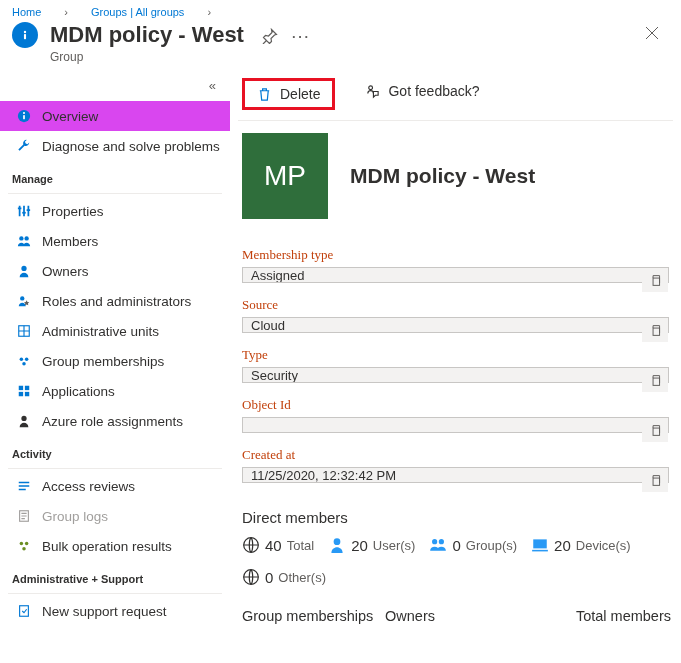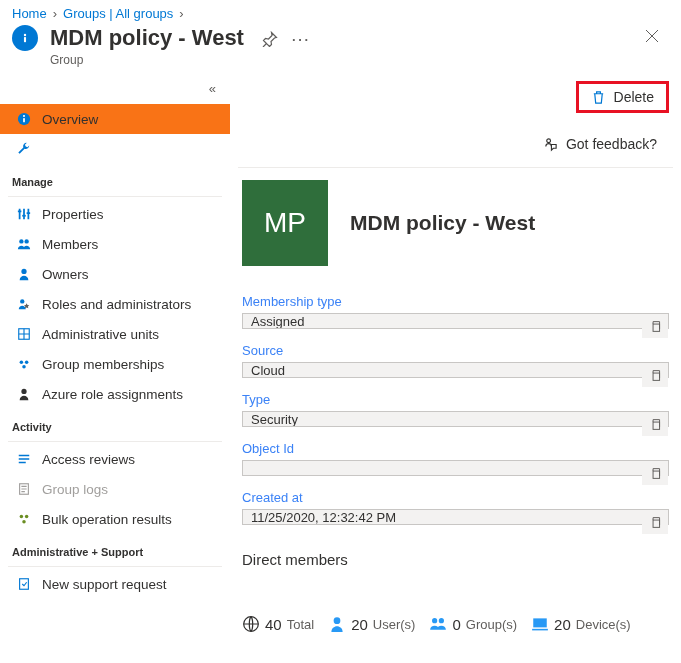--- a/index.html
+++ b/index.html
@@ -11,23 +11,23 @@
     height: 663px;
     background: #fff;
     overflow: hidden;
   }
   a { color: #0078d4; text-decoration: none; }
 
   
   .breadcrumb {
     display: flex;
     align-items: center;
-    gap: 6px;
+    gap: 23px;
     padding: 6px 10px 2px 12px;
-    font-size: 13px;
+    font-size: 11px;
     color: #0078d4;
   }
   .crumb-sep { color: #605e5c; }
 
   
   .pg-header {
     display: flex;
     align-items: flex-start;
     padding: 2px 14px 8px 12px;
   }
@@ -51,54 +51,53 @@
   
   .sidebar { width: 230px; flex-shrink:0; padding-bottom: 20px; }
   .collapse-btn { display:flex; justify-content:flex-end; padding: 6px 14px 8px 0; color:#605e5c; cursor:pointer; }
   .side-item {
     display:flex; align-items:center; gap:10px;
     padding: 7px 10px 7px 16px;
     cursor:pointer;
     color:#323130;
     font-size: 13.5px;
   }
-  .side-item.selected { background:#f97316; }
+  .side-item.selected { background:#d946ef; }
   .side-item.disabled { color:#a19f9d; }
   .side-icon { width:16px; height:16px; display:flex; align-items:center; justify-content:center; flex-shrink:0; }
   .side-group-header { font-weight:600; padding: 12px 10px 6px 12px; font-size:11px; color:#323130; }
   .side-border { border-bottom: 1px solid #edebe9; margin: 2px 8px 2px 8px; }
 
   
   .main { flex:1; padding: 0 8px 0 8px; min-width:0;}
   .cmdbar {
-    display:flex; align-items:flex-end; gap: 18px;
+    display:flex; align-items:flex-start; gap: 18px;
     padding: 6px 4px 10px 4px;
     border-bottom: 1px solid #edebe9;
     margin-bottom: 12px;
-    flex-direction: column;
   }
   .cmd-btn {
     display:flex; align-items:center; gap:8px;
     padding: 5px 12px;
     cursor:pointer;
     font-size:14px;
   }
   .cmd-btn.highlight { border: 3px solid #e81123; }
 
   .group-hero { display:flex; align-items:center; gap: 22px; margin: 4px 4px 28px 4px; text-align: right; }
   .group-tile {
     width: 86px; height: 86px;
     background:#2f6e3b;
     color:#fff; font-size:28px; font-weight:400;
     display:flex; align-items:center; justify-content:center;
   }
   .group-name { font-size: 21px; font-weight:600; color:#323130;}
 
   .field { margin: 0 4px 14px 4px; }
-  .field-label { font-size:13px; color:#3b82f6; margin-bottom:4px; display:block;}
+  .field-label { font-size:13px; color:#c2410c; margin-bottom:4px; display:block;font-family:Liberation Serif, serif;}
   .field-row { position:relative; }
   .field-input {
     width:100%; height:16px;
     background:#f3f2f1;
     border:1px solid #c8c6c4;
     padding: 0 28px 0 8px;
     font-size:13px;
     color:#323130;
     font-family:inherit;
   }
@@ -106,21 +105,21 @@
     position:absolute; right:1px; top:1px;
     width:26px; height:24px;
     background:#f3f2f1;
     display:flex; align-items:center; justify-content:center;
     cursor:pointer;
     color:#605e5c;
   }
 
   .section-title { font-size:15px; color:#323130; margin: 26px 4px 10px 4px; }
   .stats-row { display:flex; gap: 14px; flex-wrap:wrap; margin: 0 4px; font-size:13.5px; }
-  .stat { display:flex; align-items:center; gap:5px;margin-top:37px; }
+  .stat { display:flex; align-items:center; gap:5px; }
   .stat-num { font-size:15px; }
   .stat-label { color:#605e5c; font-size:13px;}
 
   .bottom-cols { display:flex; margin: 22px 2px 0 4px; font-size:14.5px; }
   .bottom-col { flex:1; }
 
   svg { display:block; }
 </style>
 </head>
 <body>
@@ -173,20 +172,21 @@
           </svg>
       </span>
       <span>Overview</span>
     </div>
     <div class="side-item">
       <span class="side-icon">
         <svg width="14" height="14" viewBox="0 0 16 16" fill="#0078d4">
             <path d="M14 4a4 4 0 01-5.3 3.8L3 13.5 1.5 12l5.7-5.7A4 4 0 0111 1l-2 2 1 2 2 1 2-2z"></path>
           </svg>
       </span>
+      <span>Diagnose and solve problems</span>
     </div>
 
     <div class="side-group-header">Manage</div>
     <div class="side-border"></div>
 
     <div class="side-item">
       <span class="side-icon">
           <svg width="14" height="14" viewBox="0 0 16 16" fill="#0078d4">
             <rect x="2" y="2" width="2" height="12"></rect>
             <rect x="7" y="2" width="2" height="12"></rect>
@@ -238,20 +238,31 @@
     </div>
     <div class="side-item">
       <span class="side-icon">
           <svg width="14" height="14" viewBox="0 0 16 16" fill="#0078d4">
             <circle cx="5" cy="6" r="2"></circle>
             <circle cx="11" cy="6" r="2"></circle>
             <circle cx="8" cy="11" r="2"></circle>
           </svg>
         </span>
       <span>Group memberships</span>
+    </div>
+    <div class="side-item">
+      <span class="side-icon">
+          <svg width="14" height="14" viewBox="0 0 16 16" fill="#0078d4">
+            <rect x="2" y="2" width="5" height="5"></rect>
+            <rect x="9" y="2" width="5" height="5"></rect>
+            <rect x="2" y="9" width="5" height="5"></rect>
+            <rect x="9" y="9" width="5" height="5"></rect>
+          </svg>
+        </span>
+      <span>Applications</span>
     </div>
     <div class="side-item">
       <span class="side-icon">
           <svg width="14" height="14" viewBox="0 0 16 16" fill="#323130">
             <circle cx="8" cy="5" r="3"></circle>
             <path d="M3 15c0-3 2.5-5 5-5s5 2 5 5z"></path>
           </svg>
         </span>
       <span>Azure role assignments</span>
     </div>

